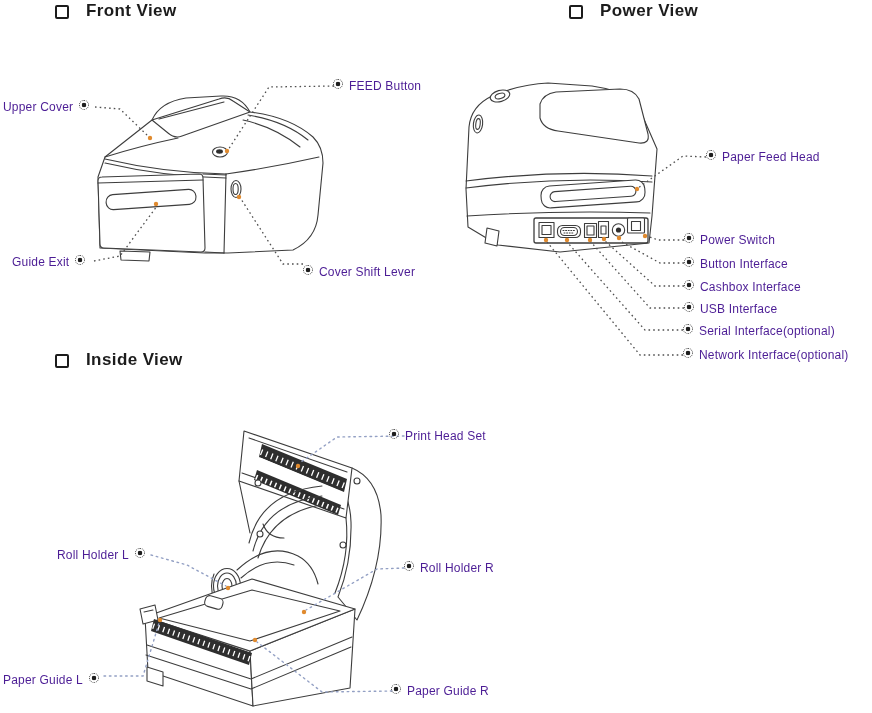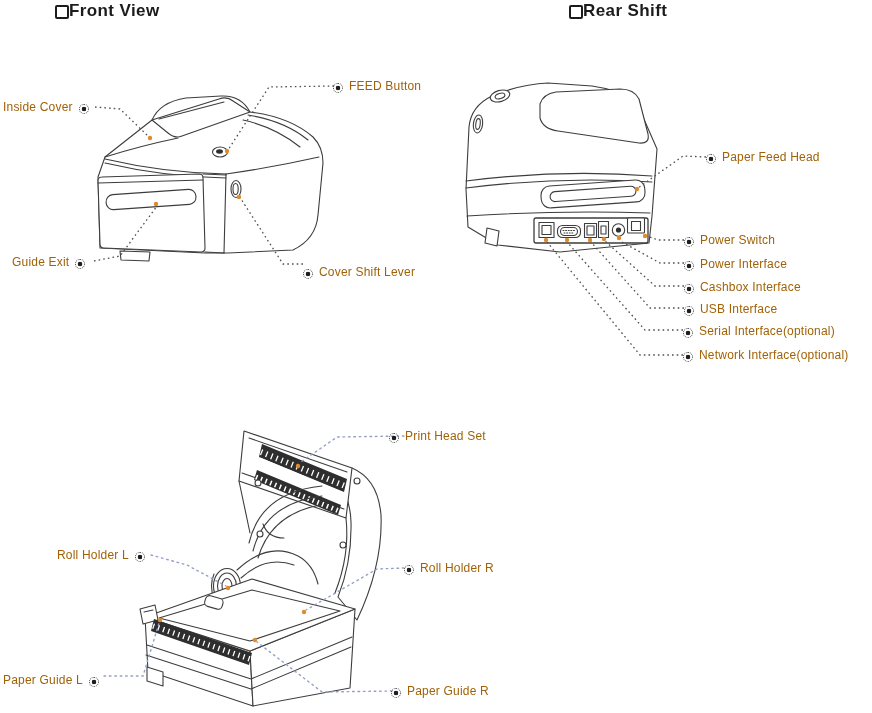--- a/index.html
+++ b/index.html
@@ -2,31 +2,31 @@
 <html><head>
 <meta charset="utf-8">
 <style>
   html,body{margin:0;padding:0;background:#ffffff;}
   .canvas{
     position:relative;width:872px;height:713px;background:#ffffff;
     font-family:"Liberation Sans",sans-serif;color:#333;overflow:hidden;
   }
   .art{position:absolute;left:0;top:0;}
   .hdr{
-    position:absolute;display:flex;align-items:center;
+    position:absolute;display:flex;align-items:center;gap:17px;
     font-weight:bold;font-size:17px;color:#1c1c1c;letter-spacing:.4px;
     white-space:nowrap;
   }
   .hdr .box{
     width:10px;height:10px;border:2px solid #1c1c1c;border-radius:2px;
     display:inline-block;flex:0 0 auto;margin-top:1px;
   }
   .lbl{
-    position:absolute;display:flex;align-items:flex-end;gap:6px;
-    font-size:12px;color:#a16207;white-space:nowrap;letter-spacing:.2px;
+    position:absolute;display:flex;align-items:flex-start;gap:6px;
+    font-size:12px;color:#4c1d95;white-space:nowrap;letter-spacing:.2px;
   }
   .bullet{
     width:8px;height:8px;border:1px dotted #3c3c3c;border-radius:50%;
     background:radial-gradient(circle,#1e1e1e 0 2px,transparent 2.6px);
     display:inline-block;flex:0 0 auto;
   }
 </style>
 </head>
 <body>
 
@@ -232,25 +232,29 @@
       <circle cx="255" cy="640" r="2.2"></circle>
     </g>
   </svg>
 
   <div class="hdr" style="left:55px;top:1px">
     <span class="box"></span>
     <span>Front View</span>
   </div>
   <div class="hdr" style="left:569px;top:1px">
     <span class="box"></span>
-    <span>Rear Shift</span>
+    <span>Power View</span>
+  </div>
+  <div class="hdr" style="left:55px;top:350px">
+    <span class="box"></span>
+    <span>Inside View</span>
   </div>
 
   <div class="lbl" style="left:3px;top:100px">
-    <span>Inside Cover</span>
+    <span>Upper Cover</span>
     <span class="bullet"></span>
   </div>
   <div class="lbl" style="left:333px;top:79px">
     <span class="bullet"></span>
     <span>FEED Button</span>
   </div>
   <div class="lbl" style="left:12px;top:255px">
     <span>Guide Exit</span>
     <span class="bullet"></span>
   </div>
@@ -262,21 +266,21 @@
   <div class="lbl" style="left:706px;top:150px">
     <span class="bullet"></span>
     <span>Paper Feed Head</span>
   </div>
   <div class="lbl" style="left:684px;top:233px">
     <span class="bullet"></span>
     <span>Power Switch</span>
   </div>
   <div class="lbl" style="left:684px;top:257px">
     <span class="bullet"></span>
-    <span>Power Interface</span>
+    <span>Button Interface</span>
   </div>
   <div class="lbl" style="left:684px;top:280px">
     <span class="bullet"></span>
     <span>Cashbox Interface</span>
   </div>
   <div class="lbl" style="left:684px;top:302px">
     <span class="bullet"></span>
     <span>USB Interface</span>
   </div>
   <div class="lbl" style="left:683px;top:324px">

